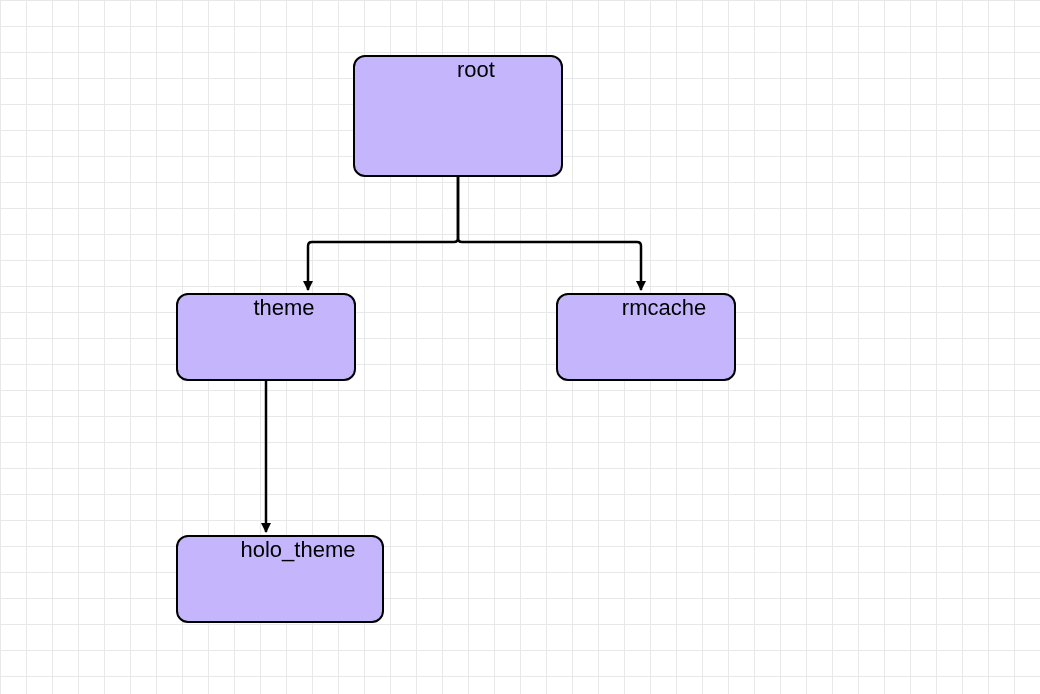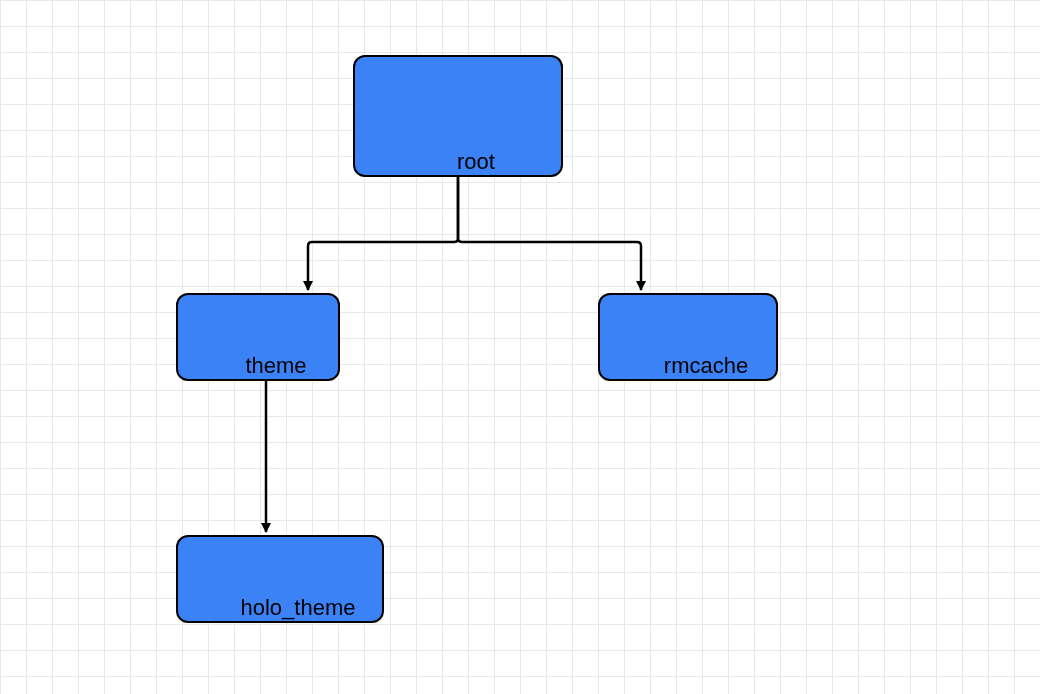--- a/index.html
+++ b/index.html
@@ -25,48 +25,47 @@
         linear-gradient(to bottom, #d6d6d6 1px, transparent 1px);
       background-size:
         26px 26px,
         26px 26px,
         130px 130px,
         130px 130px;
       background-position: 0 0, 0 0, 0 0, 0 0;
     }
     .node {
       position: absolute;
-      background: #3b82f6;
+      background: #c4b5fd;
       border: 2px solid #000;
       border-radius: 12px;
       display: flex;
-      align-items: flex-end;
+      align-items: flex-start;
       justify-content: center;
       font-size: 22px;
       color: #000;
       padding-left: 36px;
     }
     .node-root {
       left: 353px;
       top: 55px;
       width: 210px;
       height: 122px;
     }
     .node-theme {
       left: 176px;
       top: 293px;
-      width: 164px;
+      width: 180px;
       height: 88px;
     }
     .node-rmcache {
       left: 556px;
       top: 293px;
       width: 180px;
       height: 88px;
-      margin-left: 42px;
     }
     .node-holo {
       left: 176px;
       top: 535px;
       width: 208px;
       height: 88px;
     }
     svg.edges {
       position: absolute;
       inset: 0;

